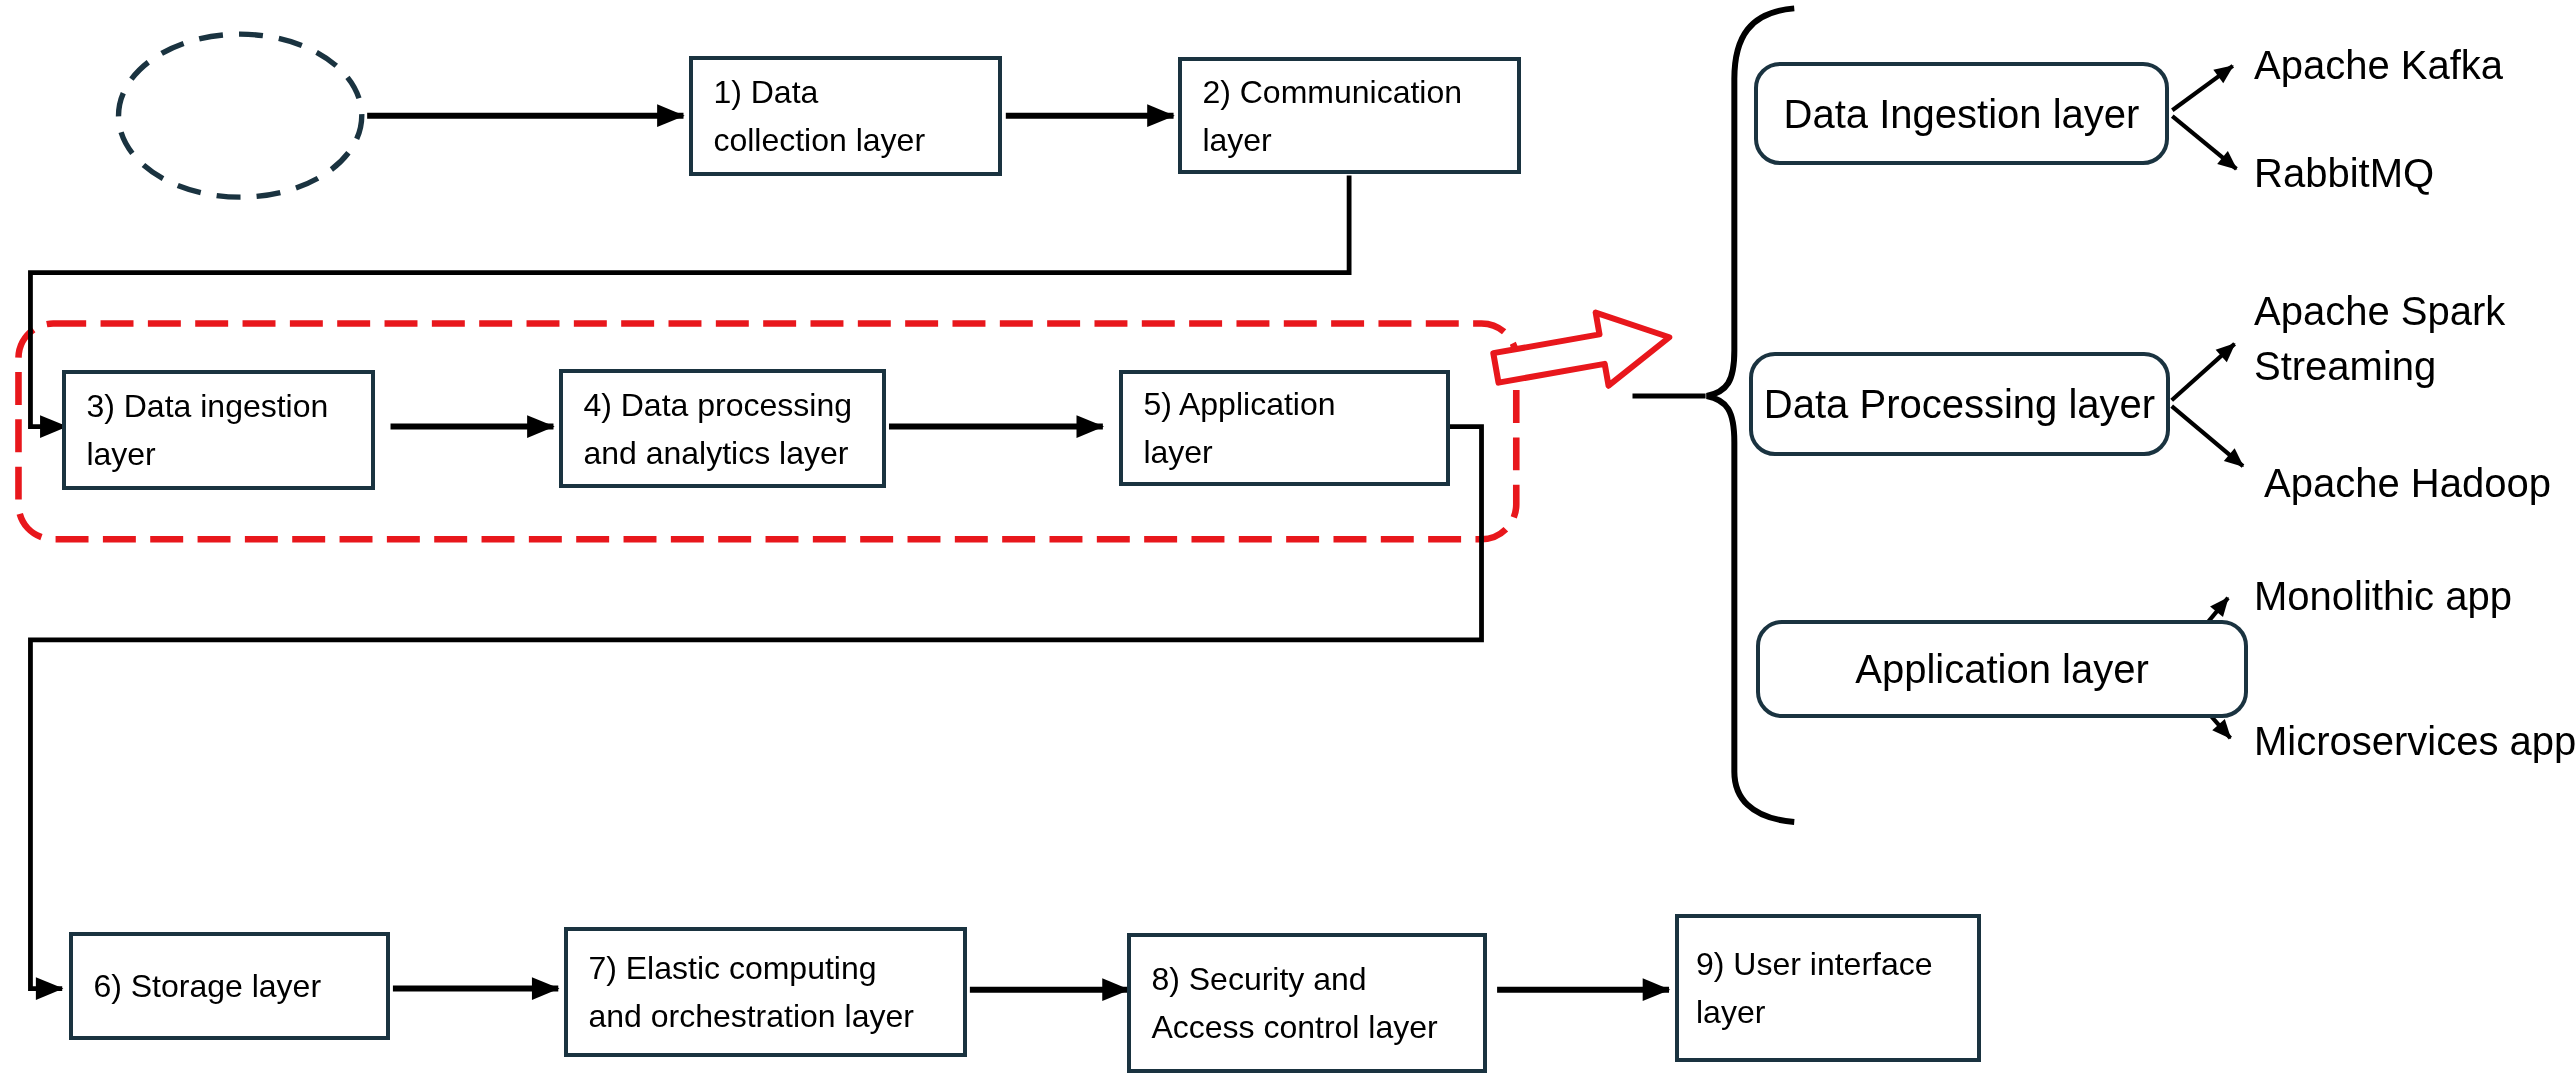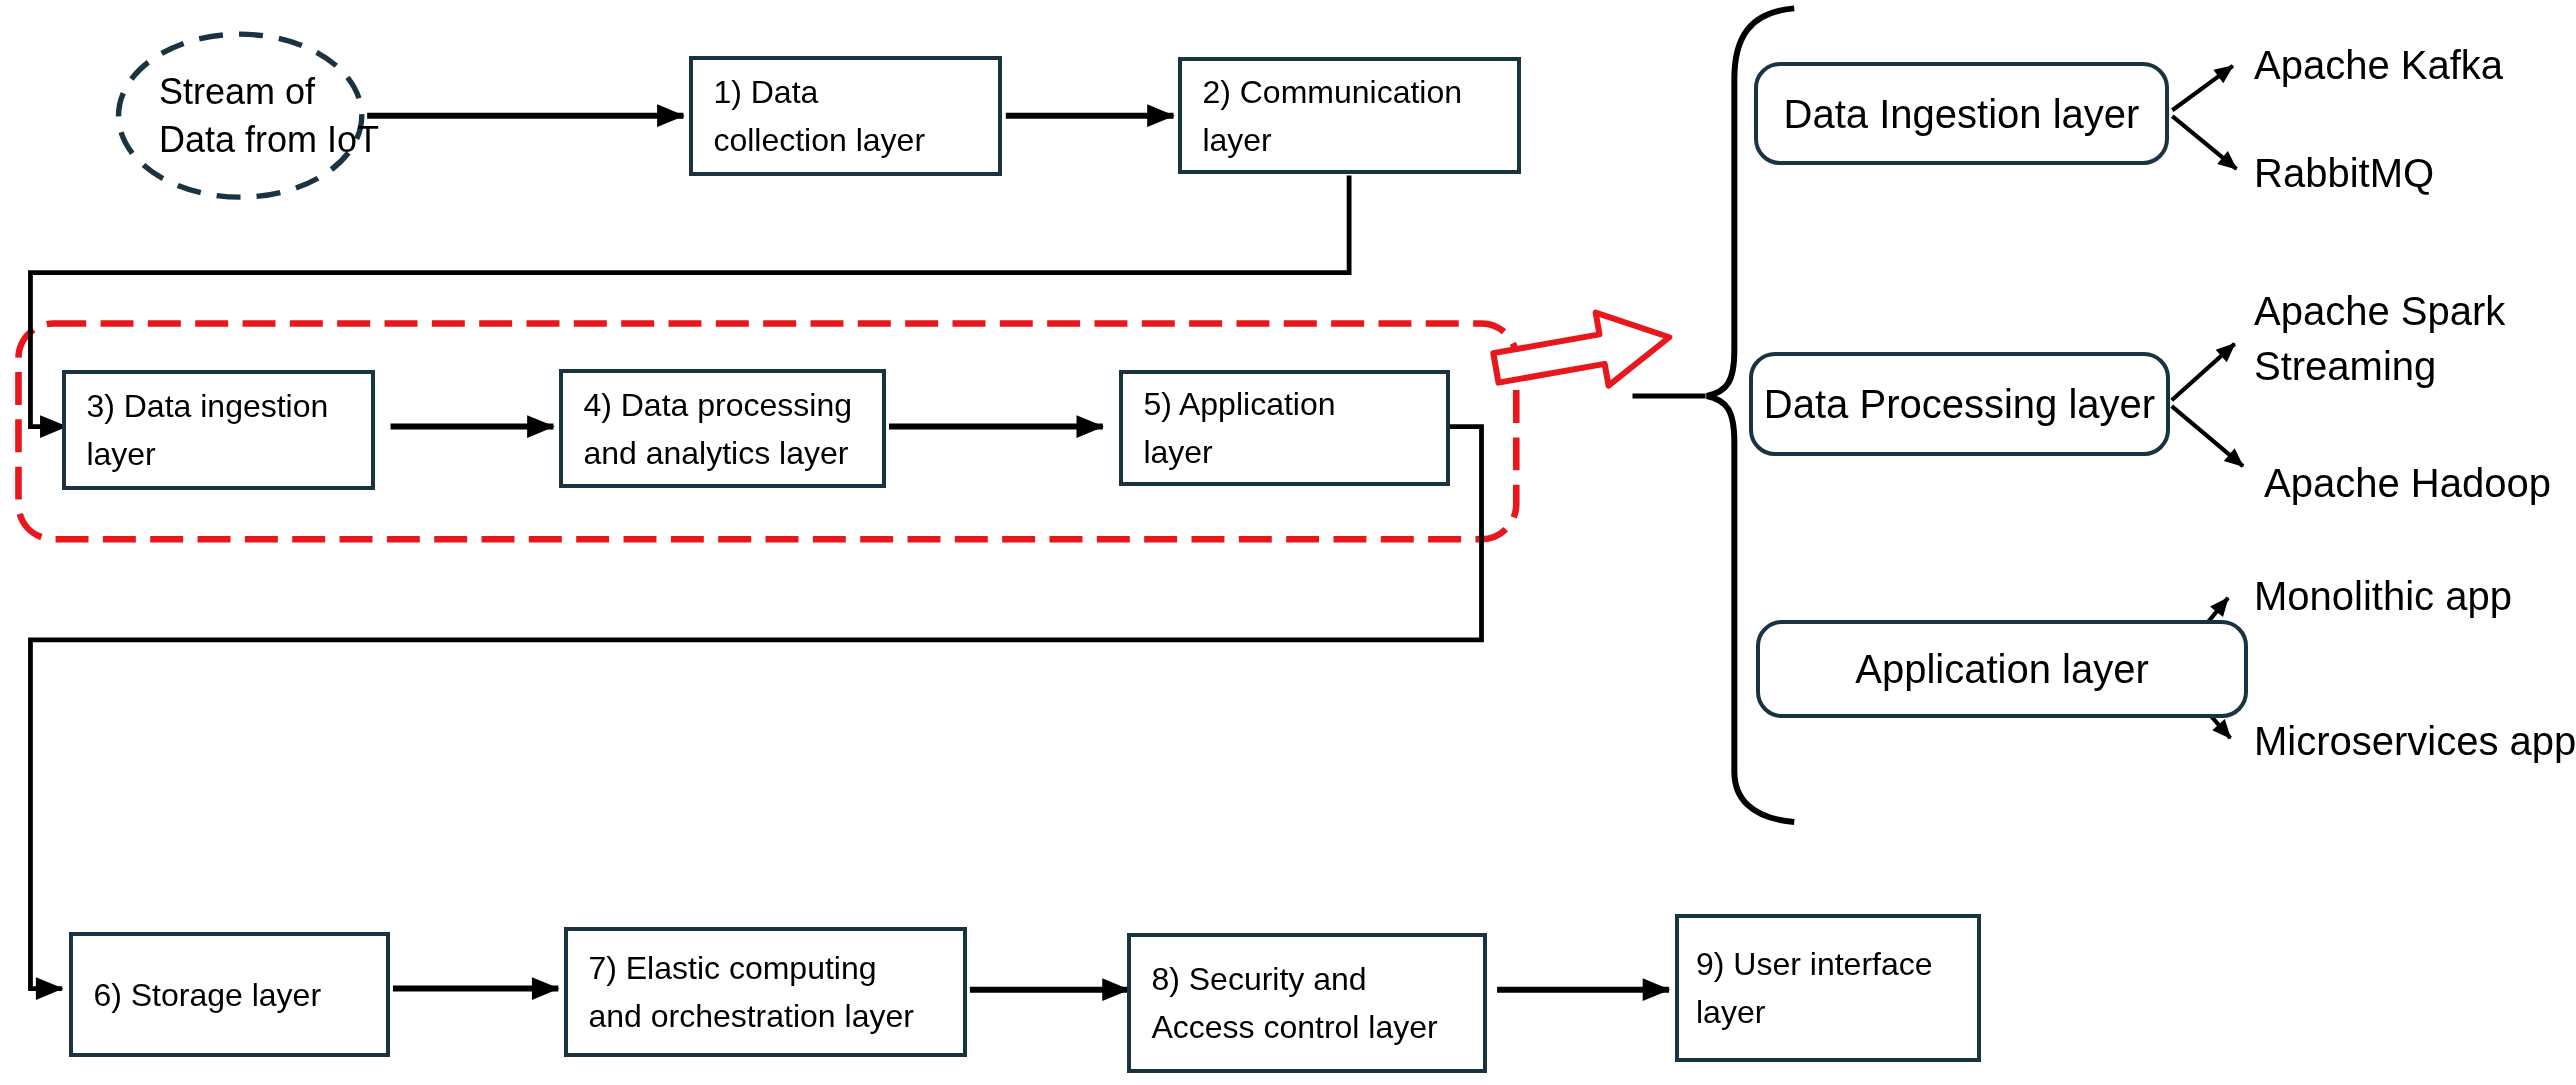--- a/index.html
+++ b/index.html
@@ -84,24 +84,20 @@
     <line x1="2724" y1="661" x2="2846" y2="661" stroke="#000" stroke-width="8"></line>
 
     <line x1="3625" y1="184" x2="3726" y2="110" stroke="#000" stroke-width="7" marker-end="url(#ahs)"></line>
     <line x1="3625" y1="194" x2="3732" y2="282" stroke="#000" stroke-width="7" marker-end="url(#ahs)"></line>
     <line x1="3624" y1="668" x2="3729" y2="574" stroke="#000" stroke-width="7" marker-end="url(#ahs)"></line>
     <line x1="3624" y1="678" x2="3743" y2="778" stroke="#000" stroke-width="7" marker-end="url(#ahs)"></line>
     <line x1="3625" y1="1110" x2="3718" y2="998" stroke="#000" stroke-width="7" marker-end="url(#ahs)"></line>
     <line x1="3625" y1="1122" x2="3722" y2="1232" stroke="#000" stroke-width="7" marker-end="url(#ahs)"></line>
   </svg>
 
-  <div class="ellipse-label" style="left:159px;top:68px;">
-    <span>Stream of</span>
-    <span>Data from IoT</span>
-  </div>
 
   <div class="node" style="left:689px;top:56px;width:313px;height:120px;">
     <span>1) Data</span>
     <span>collection layer</span>
   </div>
   <div class="node" style="left:1178px;top:57px;width:343px;height:117px;">
     <span>2) Communication</span>
     <span>layer</span>
   </div>
   <div class="node" style="left:62px;top:370px;width:313px;height:120px;">
@@ -109,21 +105,21 @@
     <span>layer</span>
   </div>
   <div class="node" style="left:559px;top:369px;width:327px;height:119px;">
     <span>4) Data processing</span>
     <span>and analytics layer</span>
   </div>
   <div class="node" style="left:1119px;top:370px;width:331px;height:116px;">
     <span>5) Application</span>
     <span>layer</span>
   </div>
-  <div class="node" style="left:69px;top:932px;width:321px;height:125px;">
+  <div class="node" style="left:69px;top:932px;width:321px;height:108px;">
     <span>6) Storage layer</span>
   </div>
   <div class="node" style="left:564px;top:927px;width:403px;height:130px;">
     <span>7) Elastic computing</span>
     <span>and orchestration layer</span>
   </div>
   <div class="node" style="left:1127px;top:933px;width:360px;height:140px;">
     <span>8) Security and</span>
     <span>Access control layer</span>
   </div>

